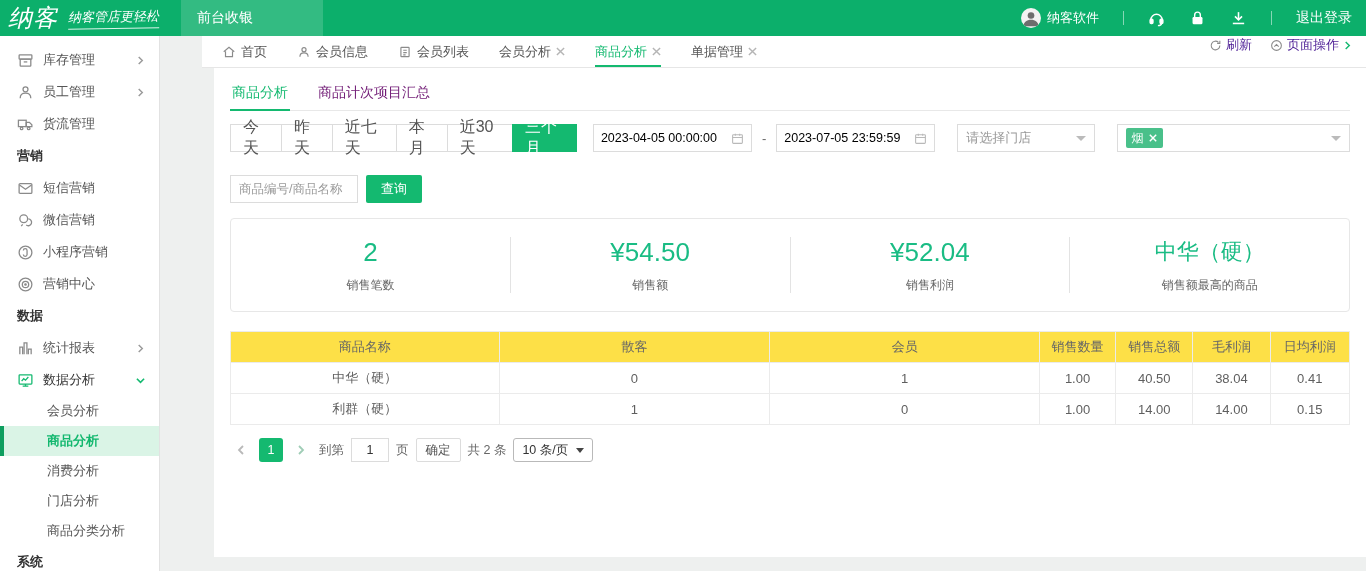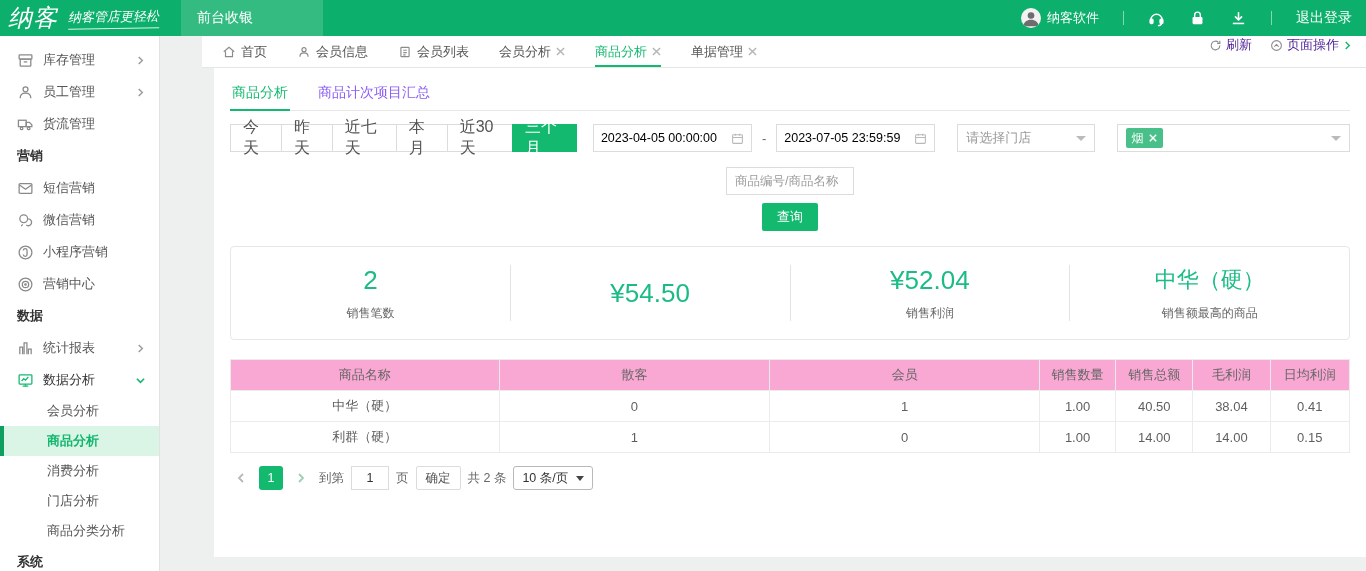--- a/index.html
+++ b/index.html
@@ -43,56 +43,56 @@
   .crumb .x { width:9px; height:9px; color:#b5b5b5; cursor:pointer; }
   .crumb.active { color:#14b970; }
   .crumb.active::after { content:""; position:absolute; left:0; right:0; bottom:0; height:2px; background:#14b970; }
   .strip-right { margin-left:auto; display:flex; align-items:flex-start; gap:18px; color:#4c1d95; }
   .strip-btn { display:flex; align-items:center; gap:4px; cursor:pointer; }
   .strip-btn .cicon { width:13px; height:13px; color:#8b8b8b; }
 
   
   .card { flex:1; background:#fff; margin:0 0 14px 12px; padding:10px 16px 0 16px; overflow:hidden; }
   .subtabs { display:flex; gap:26px; border-bottom:1px solid #e8e8e8; }
-  .subtab { padding:6px 2px 8px; font-size:14px; cursor:pointer; color:#8b5cf6; position:relative; }
+  .subtab { padding:6px 2px 8px; font-size:14px; cursor:pointer; color:#701a75; position:relative; }
   .subtab.active { color:#14b970; }
   .subtab.active::after { content:""; position:absolute; left:0; right:0; bottom:-1px; height:2px; background:#14b970; }
 
   .filters { display:flex; align-items:center; margin-top:13px; gap:10px; flex-wrap:nowrap; }
   .btn-group { display:flex; }
   .qbtn { height:28px; padding:0 12px; border:1px solid #dcdcdc; background:#fff; display:flex; align-items:center; color:#555; cursor:pointer; margin-left:-1px; font-size:16px; }
   .qbtn:first-child { margin-left:0; }
   .qbtn.active { background:#14b970; border-color:#14b970; color:#fff; z-index:1; }
   .date-box { height:28px; border:1px solid #dcdcdc; display:flex; align-items:center; padding:0 7px; gap:6px; background:#fff; }
   .date-box input { border:none; outline:none; width:124px; font-size:12.5px; color:#000000; font-family:inherit; }
   .cal-icon { width:13px; height:13px; color:#b9b9b9; flex:none; }
   .dash { color:#666; }
   .select { height:28px; border:1px solid #dcdcdc; background:#fff; display:flex; align-items:center; padding:0 8px; cursor:pointer; }
   .select .ph { color:#999; }
   .caret { margin-left:auto; width:0; height:0; border-left:5px solid transparent; border-right:5px solid transparent; border-top:5px solid #bbb; flex:none; }
   .sel-store { width:153px; }
   .sel-tag { width:262px; }
   .tag { background:#49c08a; color:#fff; border-radius:2px; height:20px; display:flex; align-items:center; padding:0 6px; gap:5px; font-size:12px; }
   .tag .x { width:8px; height:8px; color:#fff; cursor:pointer; }
-  .filters2 { display:flex; align-items:center; margin-top:15px; gap:8px;flex-direction:column; }
+  .filters2 { display:flex; align-items:center; margin-top:23px; gap:8px; }
   .txt-input { height:28px; width:128px; border:1px solid #dcdcdc; padding:0 8px; font-size:12.5px; color:#333; outline:none; font-family:inherit; }
   .txt-input::placeholder { color:#9a9a9a; }
   .btn-primary { height:28px; padding:0 15px; background:#14b970; color:#fff; border:none; border-radius:2px; font-size:13px; cursor:pointer; font-family:inherit; }
 
   
   .stats { margin-top:15px; border:1px solid #e7e7e7; border-radius:4px; display:flex; align-items:center; padding:17px 0; }
   .stat { flex:1; text-align:center; }
   .stat .val { color:#1abc84; font-size:26px; line-height:32px; }
   .stat .val.small { font-size:22px; }
   .stat .lbl { color:#666; font-size:12px; margin-top:9px; }
   .vdiv { width:1px; height:56px; background:#e3e3e3; flex:none; }
 
   
   table.grid { width:100%; border-collapse:collapse; margin-top:19px; table-layout:fixed; }
-  .grid th { background:#f9a8d4; font-weight:normal; color:#666; }
+  .grid th { background:#fde047; font-weight:normal; color:#666; }
   .grid th, .grid td { border:1px solid #ebebeb; height:31px; text-align:center; font-size:13px; color:#666; }
   .grid td { color:#5f5f5f; }
 
   
   .pager { display:flex; align-items:center; margin-top:13px; gap:7px; color:#666; font-size:12.5px; }
   .pg-arrow { width:22px; height:24px; display:flex; align-items:center; justify-content:center; color:#b9b9b9; cursor:pointer; }
   .pg-arrow svg { width:10px; height:10px; }
   .pg-num { min-width:24px; height:24px; background:#14b970; color:#fff; border-radius:3px; display:flex; align-items:center; justify-content:center; cursor:pointer; font-size:12.5px; }
   .pg-input { width:38px; height:24px; border:1px solid #dcdcdc; text-align:center; font-size:12.5px; color:#333; outline:none; font-family:inherit; }
   .pg-btn { height:24px; padding:0 9px; border:1px solid #dcdcdc; background:#fff; border-radius:2px; color:#555; cursor:pointer; font-size:12.5px; font-family:inherit; }
@@ -404,20 +404,21 @@
         </div>
 
         <div class="stats">
           <div class="stat">
             <div class="val">2</div>
             <div class="lbl">销售笔数</div>
           </div>
           <div class="vdiv"></div>
           <div class="stat">
             <div class="val">¥54.50</div>
+            <div class="lbl">销售额</div>
           </div>
           <div class="vdiv"></div>
           <div class="stat">
             <div class="val">¥52.04</div>
             <div class="lbl">销售利润</div>
           </div>
           <div class="vdiv"></div>
           <div class="stat">
             <div class="val small">中华（硬）</div>
             <div class="lbl">销售额最高的商品</div>

